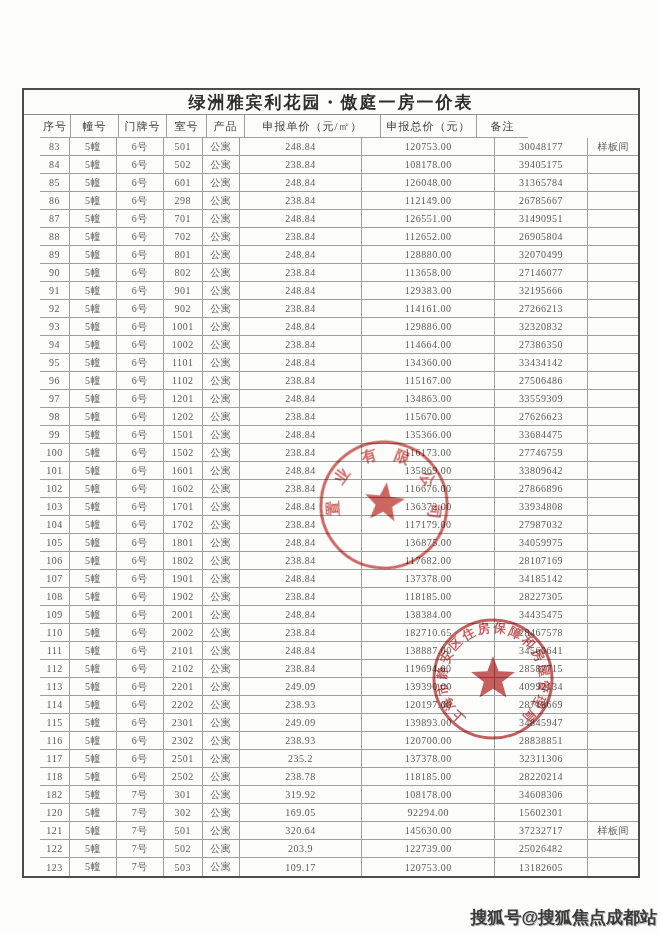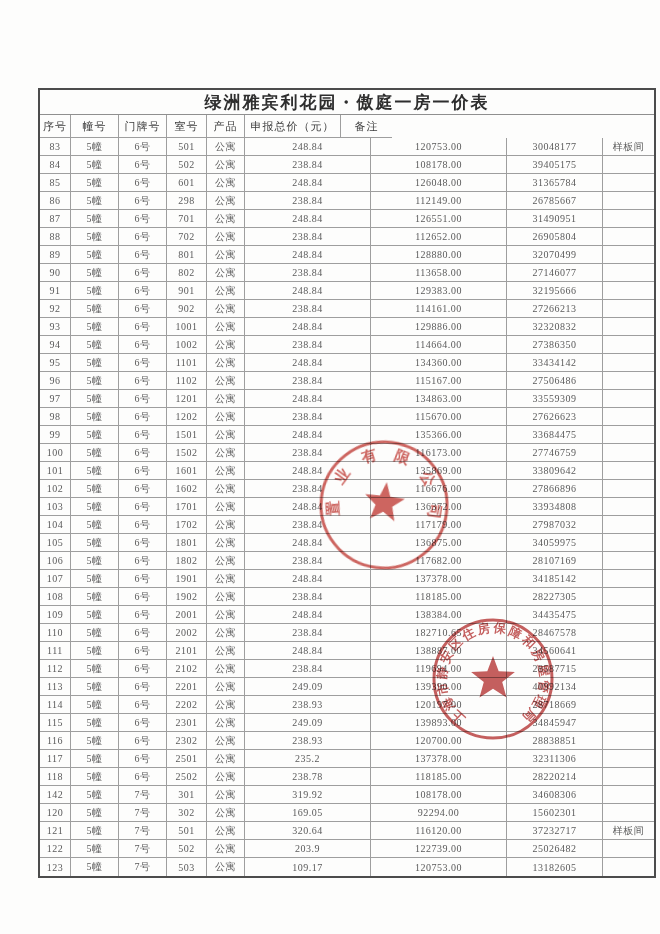--- a/index.html
+++ b/index.html
@@ -1,32 +1,32 @@
 <!DOCTYPE html>
 <html><head>
 <meta charset="utf-8">
 <style>
   html,body{margin:0;padding:0;background:#ffffff;}
   .page{
     position:relative;width:660px;height:934px;background:#fdfdfc;overflow:hidden;
     font-family:"Liberation Serif","DejaVu Serif",serif;
   }
   .doc-table{
-    position:absolute;left:38px;top:88px;width:618px;
+    position:absolute;left:22px;top:88px;width:618px;
     border:2px solid #4c4c4c;background:transparent;box-sizing:border-box;
   }
   .title-row{
     height:24px;border-bottom:1px solid #8f8f8f;display:flex;align-items:center;justify-content:center;
     font-size:17px;font-weight:bold;color:#2e2e2e;letter-spacing:2px;
   }
   .subtitle-row{
     height:18px;border-bottom:1px solid #8f8f8f;display:flex;align-items:center;justify-content:center;
     font-size:11px;font-weight:bold;color:#3a3a3a;letter-spacing:1px;
   }
-  .tr{display:flex;}
+  .tr{display:flex;margin-left:16px;}
   .tr .cell{
     box-sizing:border-box;height:18px;display:flex;align-items:center;justify-content:center;
     border-right:1px solid #9e9e9e;border-bottom:1px solid #9e9e9e;
     font-size:10px;color:#5a5a5a;overflow:hidden;white-space:nowrap;letter-spacing:0.5px;
   }
   .tr .cell:last-child{border-right:none;}
   .tr.header .cell{height:23px;font-size:11px;color:#3c3c3c;letter-spacing:1px;}
   .tr:last-child .cell{border-bottom:none;}
   .c0{width:31px}.c1{width:48px}.c2{width:48px}.c3{width:40px}.c4{width:38px}
   .c5{width:126px}.c6{width:136px}.c7{width:96px}.c8{width:51px}
@@ -46,20 +46,21 @@
 
   <div class="doc-table">
     <div class="title-row">绿洲雅宾利花园・傲庭一房一价表</div>
     <div id="table-body">
         <div class="tr header">
           <div class="cell c0">序号</div>
           <div class="cell c1">幢号</div>
           <div class="cell c2">门牌号</div>
           <div class="cell c3">室号</div>
           <div class="cell c4">产品</div>
+          <div class="cell c6">申报单价（元/㎡）</div>
           <div class="cell c7">申报总价（元）</div>
           <div class="cell c8">备注</div>
         </div>
         <div class="tr">
           <div class="cell c0">83</div>
           <div class="cell c1">5幢</div>
           <div class="cell c2">6号</div>
           <div class="cell c3">501</div>
           <div class="cell c4">公寓</div>
           <div class="cell c5">248.84</div>
@@ -446,21 +447,21 @@
           <div class="cell c1">5幢</div>
           <div class="cell c2">6号</div>
           <div class="cell c3">2502</div>
           <div class="cell c4">公寓</div>
           <div class="cell c5">238.78</div>
           <div class="cell c6">118185.00</div>
           <div class="cell c7">28220214</div>
           <div class="cell c8"></div>
         </div>
         <div class="tr">
-          <div class="cell c0">142</div>
+          <div class="cell c0">182</div>
           <div class="cell c1">5幢</div>
           <div class="cell c2">7号</div>
           <div class="cell c3">301</div>
           <div class="cell c4">公寓</div>
           <div class="cell c5">319.92</div>
           <div class="cell c6">108178.00</div>
           <div class="cell c7">34608306</div>
           <div class="cell c8"></div>
         </div>
         <div class="tr">
@@ -474,21 +475,21 @@
           <div class="cell c7">15602301</div>
           <div class="cell c8"></div>
         </div>
         <div class="tr">
           <div class="cell c0">121</div>
           <div class="cell c1">5幢</div>
           <div class="cell c2">7号</div>
           <div class="cell c3">501</div>
           <div class="cell c4">公寓</div>
           <div class="cell c5">320.64</div>
-          <div class="cell c6">116120.00</div>
+          <div class="cell c6">145630.00</div>
           <div class="cell c7">37232717</div>
           <div class="cell c8">样板间</div>
         </div>
         <div class="tr">
           <div class="cell c0">122</div>
           <div class="cell c1">5幢</div>
           <div class="cell c2">7号</div>
           <div class="cell c3">502</div>
           <div class="cell c4">公寓</div>
           <div class="cell c5">203.9</div>
@@ -525,14 +526,15 @@
     <svg width="126" height="126" viewBox="0 0 126 126">
       <circle cx="63" cy="63" r="59" fill="none" stroke="#b93d3c" stroke-width="3"></circle>
       <path id="arc2" d="M36,101.5 A47,47 0 1 1 90,101.5" fill="none"></path>
       <text font-size="12.5" font-weight="bold" fill="#b93d3c" letter-spacing="1">
         <textPath href="#arc2" startOffset="0" textLength="236" id="arc2-text">上海市静安区住房保障和房屋管理局</textPath>
       </text>
       <polygon fill="#b93d3c" points="63,40 68.7,55.2 84.9,55.9 72.2,66 76.5,81.6 63,72.7 49.5,81.6 53.8,66 41.1,55.9 57.3,55.2"></polygon>
     </svg>
   </div>
 
+  <div class="watermark">搜狐号@搜狐焦点成都站</div>
 
 </div>
 
 </body></html>

